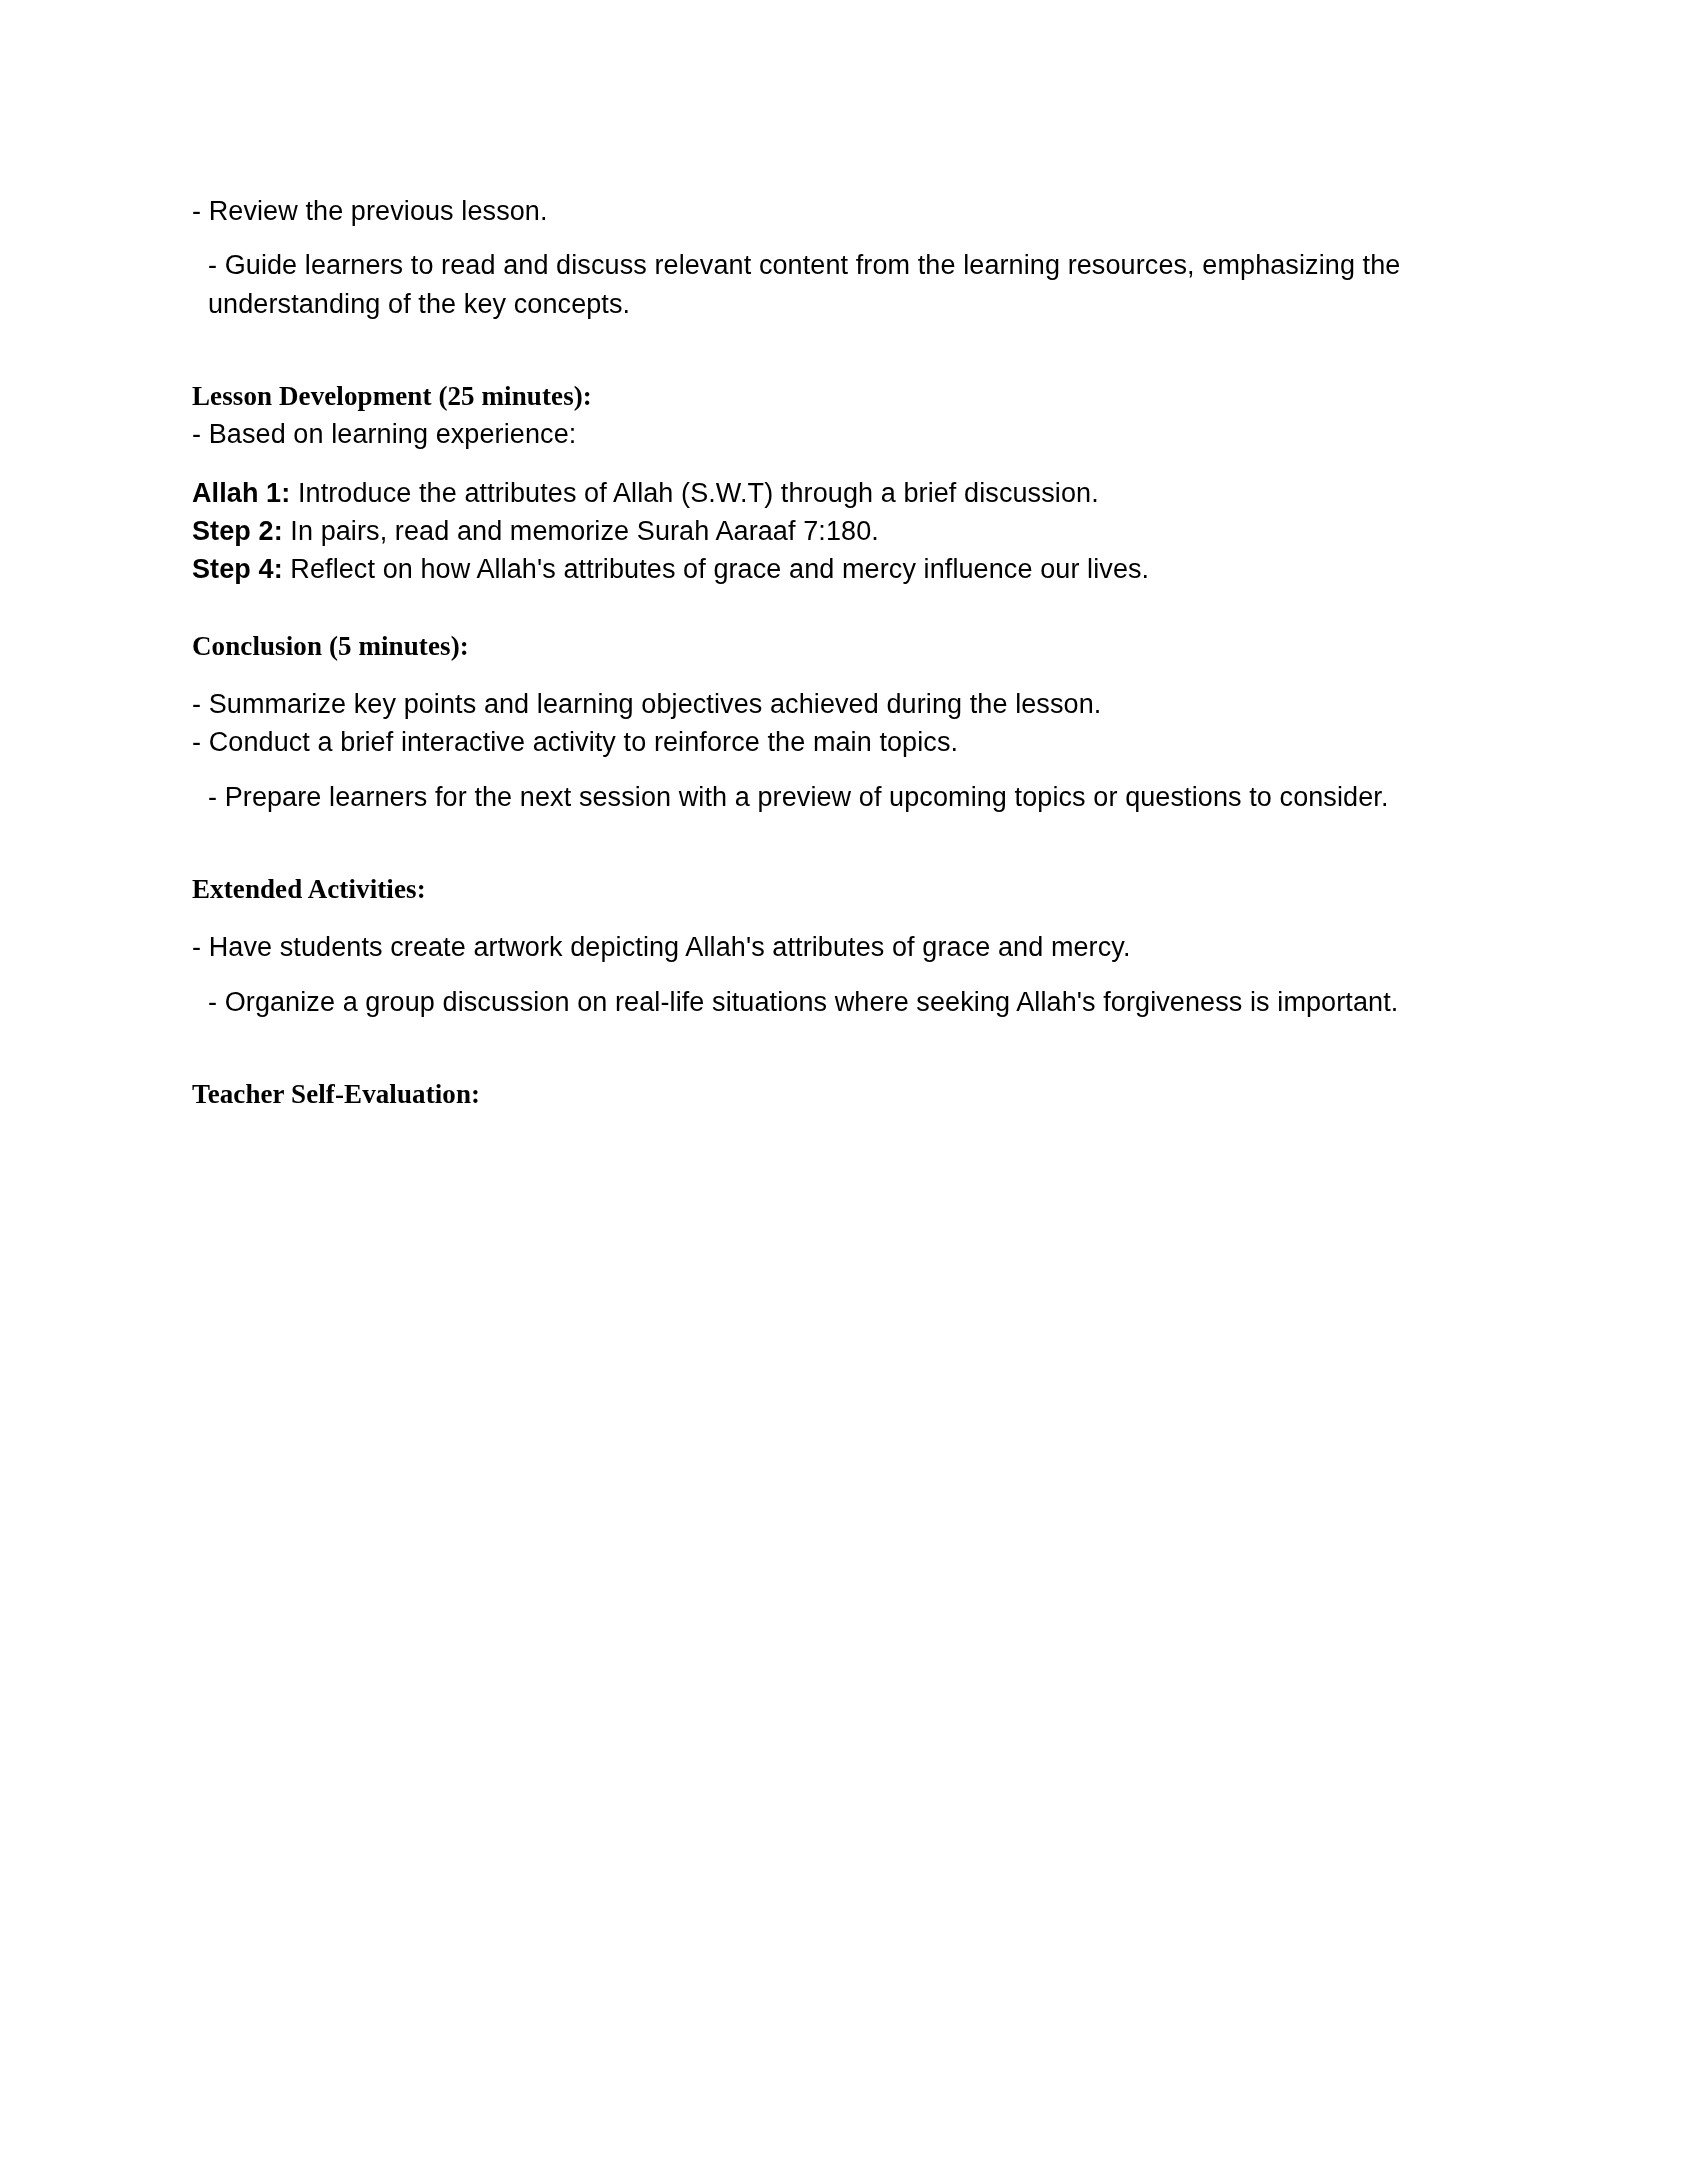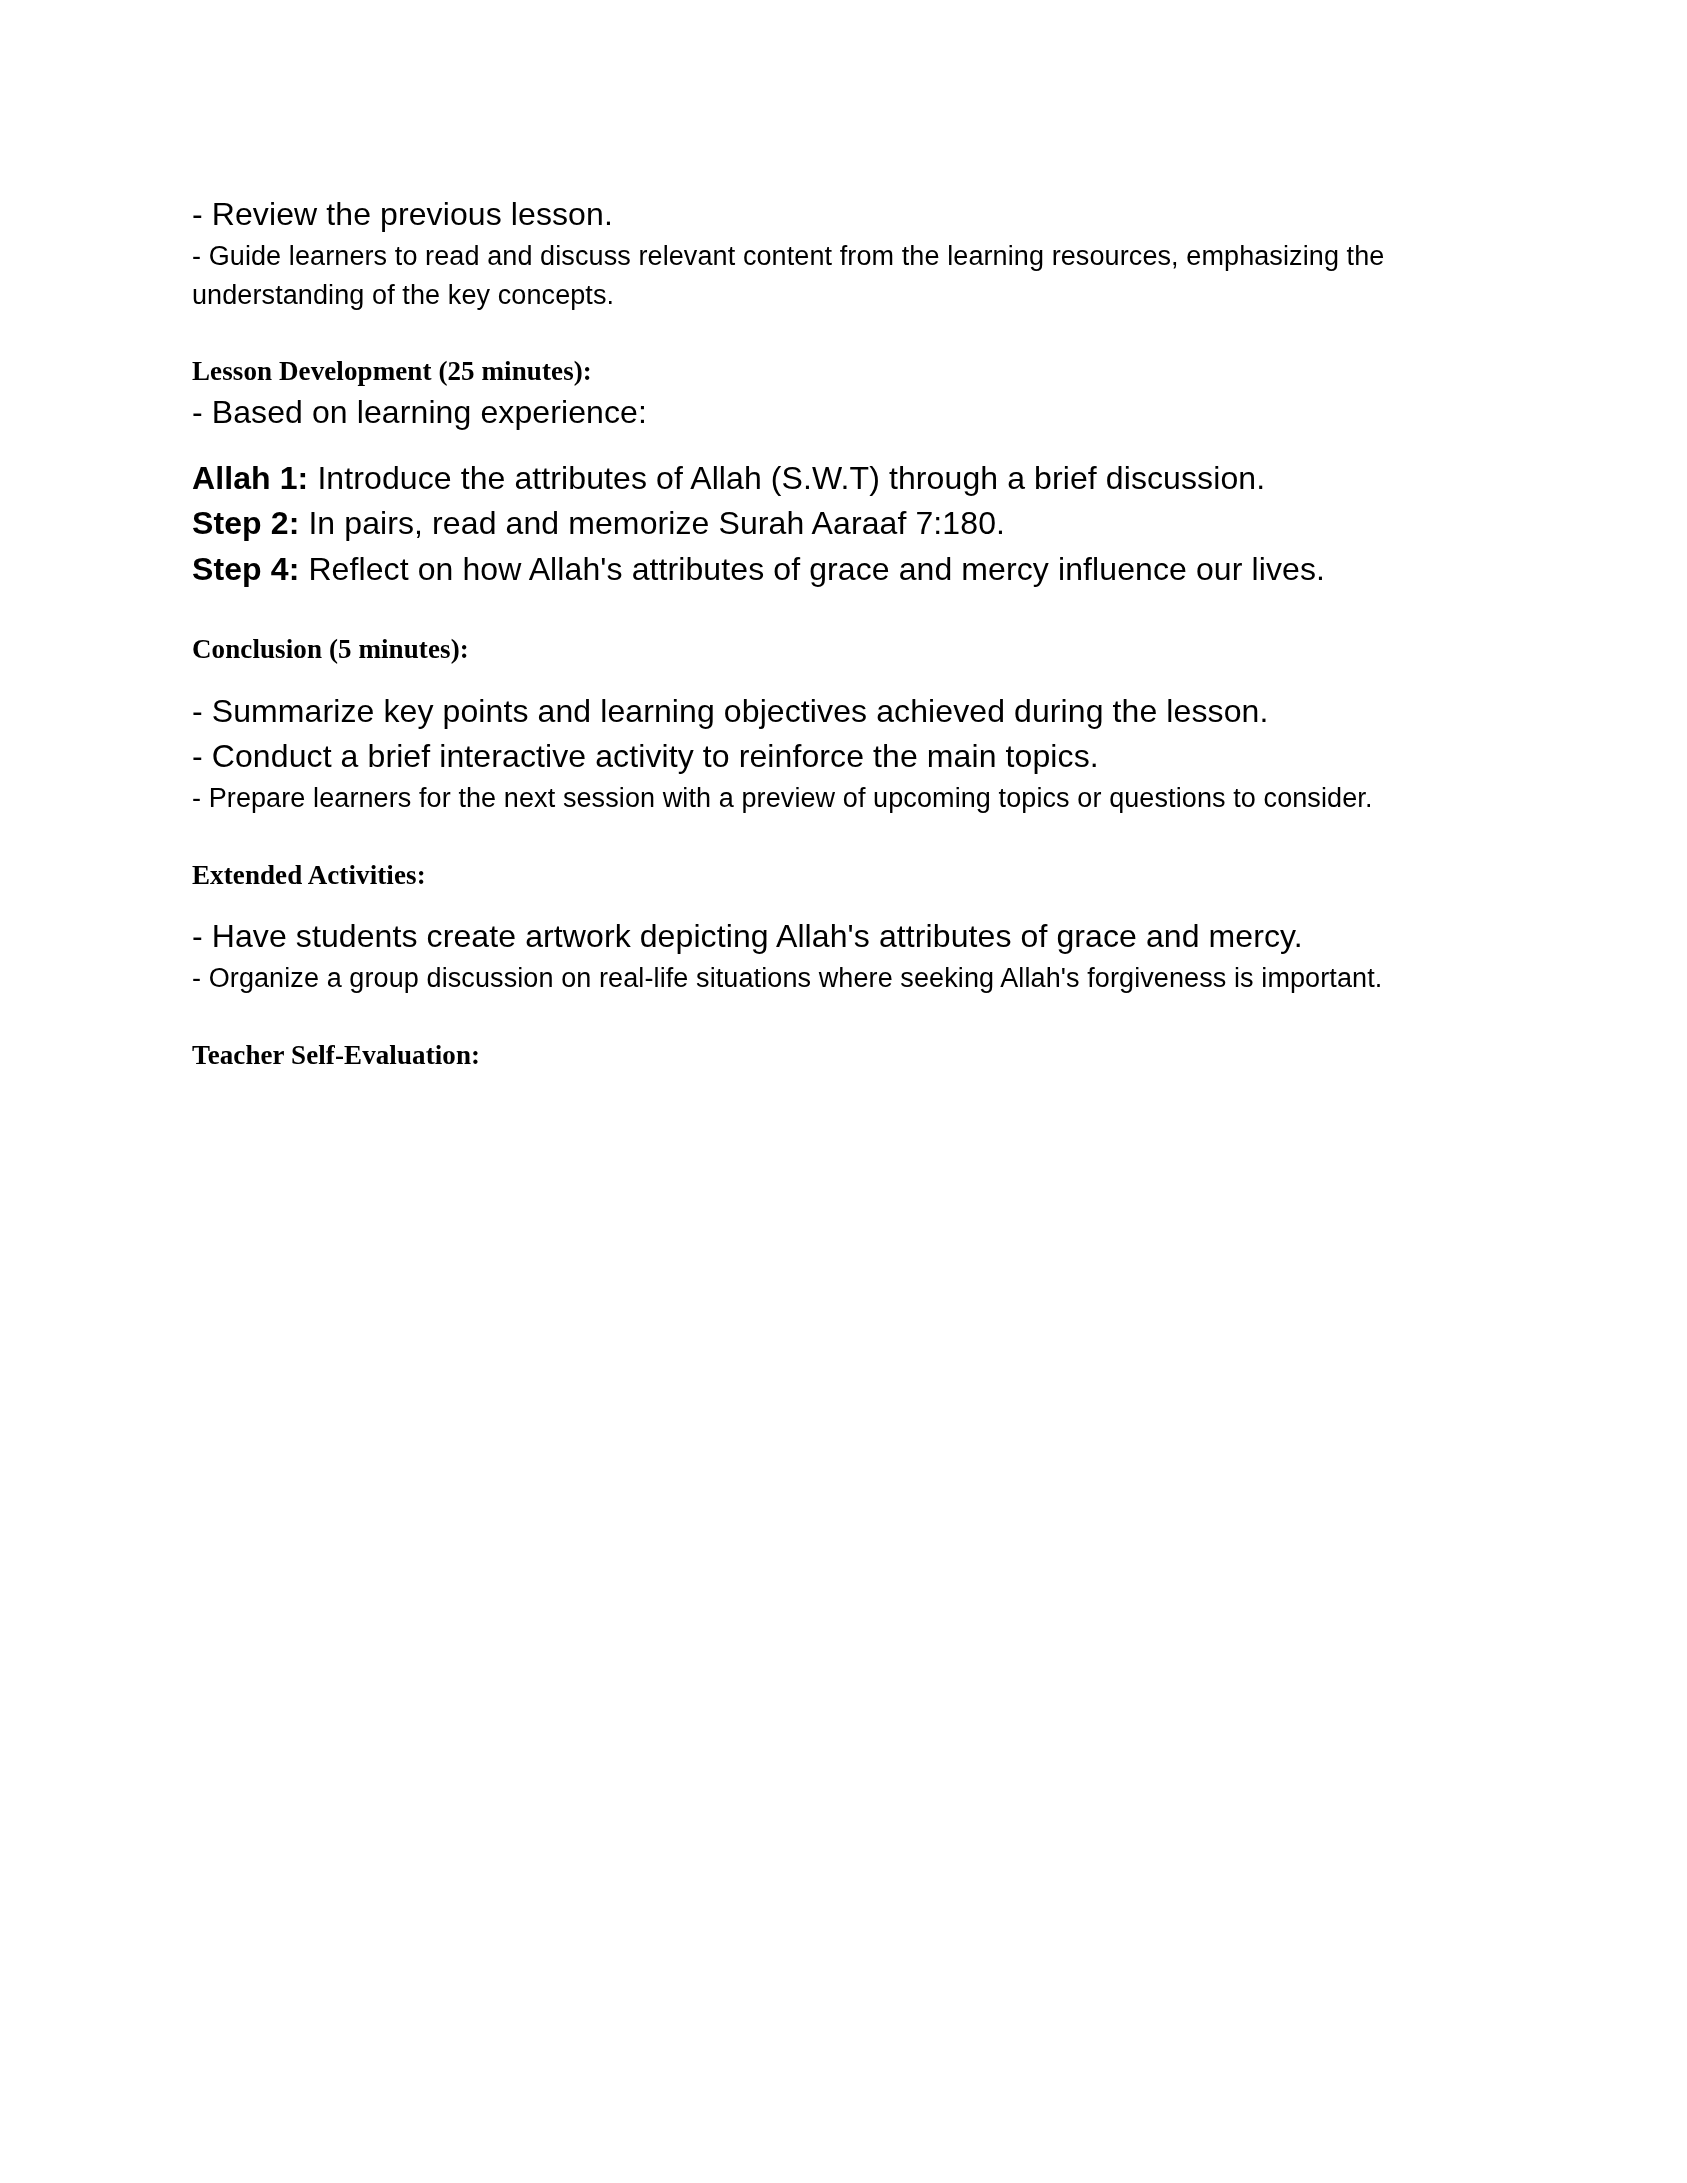--- a/index.html
+++ b/index.html
@@ -14,30 +14,30 @@
     background: #ffffff;
     box-sizing: border-box;
     padding: 192px 228px 0 192px;
     font-family: "Liberation Sans", sans-serif;
     color: #000000;
   }
   .doc {
     width: 1267px;
   }
   .line {
-    font-size: 32px;
+    font-size: 27px;
     line-height: 1.42;
     color: #000000;
     margin: 0;
     letter-spacing: 0.1px;
   }
   .para {
     font-size: 27px;
     line-height: 1.42;
-    margin: 0;
+    margin: 16px;
     letter-spacing: 0.1px;
   }
   .heading {
     font-size: 27px;
     line-height: 1.42;
     font-weight: bold;
     margin: 0;
     letter-spacing: 0.1px;
     font-family: Liberation Serif, serif;
   }

